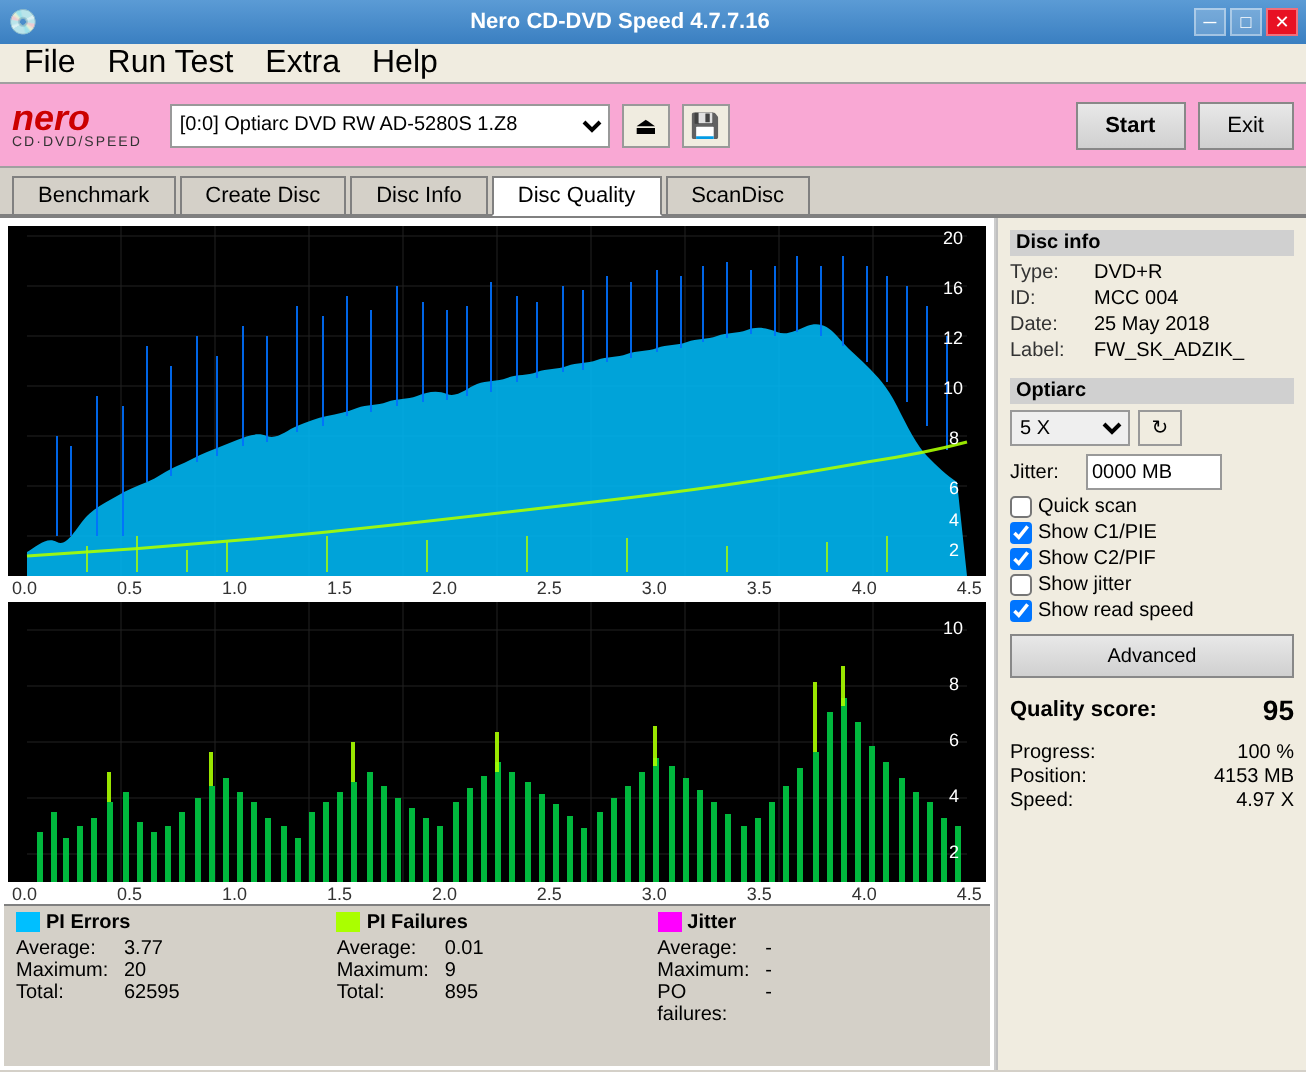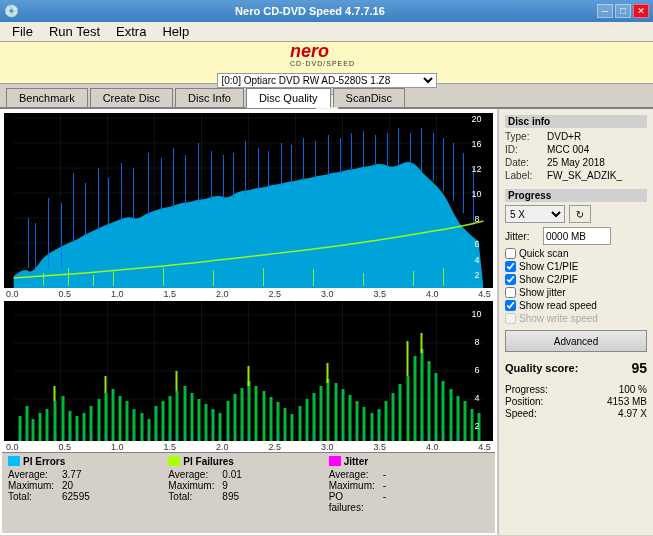--- a/index.html
+++ b/index.html
@@ -7,24 +7,24 @@
     
     
     .title-bar { background: linear-gradient(to bottom, #5b9bd5 0%, #3a7fc1 100%); color: white; height: 22px; display: flex; align-items: center; justify-content: space-between; padding: 0 4px; }
     .title-bar-text { font-size: 11px; font-weight: bold; flex: 1; text-align: center; }
     .title-bar-buttons { display: flex; gap: 2px; }
     .title-btn { width: 16px; height: 14px; font-size: 9px; display: flex; align-items: center; justify-content: center; cursor: pointer; border: 1px solid rgba(255,255,255,0.4); background: rgba(255,255,255,0.2); color: white; }
     .title-btn.close { background: #e81123; }
     
     
     .menu-bar { background: #f0ece0; height: 20px; display: flex; align-items: center; padding: 0 4px; border-bottom: 1px solid #a0a0a0; }
-    .menu-item { padding: 2px 8px; font-size: 13px; cursor: pointer; }
-    
-    
-    .toolbar { background: #fef9c3; height: 42px; display: flex; align-items: center; padding: 0 6px; gap: 6px; border-bottom: 1px solid #a0a0a0; flex-direction: column; }
+    .menu-item { padding: 2px 8px; font-size: 16px; cursor: pointer; }
+    
+    
+    .toolbar { background: #f9a8d4; height: 42px; display: flex; align-items: center; padding: 0 6px; gap: 6px; border-bottom: 1px solid #a0a0a0; }
     .logo-area { display: flex; flex-direction: column; align-items: flex-start; margin-right: 8px; }
     .logo-nero { font-size: 18px; font-weight: bold; color: #cc0000; line-height: 1; font-style: italic; }
     .logo-sub { font-size: 7px; color: #333; letter-spacing: 1px; }
     .drive-select { height: 22px; font-size: 10px; min-width: 220px; border: 1px solid #999; background: white; }
     .toolbar-icon-btn { width: 24px; height: 22px; border: 1px solid #999; background: #f0ece0; cursor: pointer; display: flex; align-items: center; justify-content: center; font-size: 12px; }
     .start-btn { height: 24px; padding: 0 14px; background: linear-gradient(to bottom, #e8e8e8, #d0d0d0); border: 1px solid #888; cursor: pointer; font-size: 11px; font-weight: bold; }
     .close-btn { height: 24px; padding: 0 14px; background: linear-gradient(to bottom, #e8e8e8, #d0d0d0); border: 1px solid #888; cursor: pointer; font-size: 11px; }
     
     
     .tab-bar { background: #d4d0c8; display: flex; padding: 4px 6px 0; gap: 2px; border-bottom: 2px solid #808080; }
@@ -411,21 +411,21 @@
         <span class="info-label">Date:</span>
         <span class="info-value">25 May 2018</span>
       </div>
       <div class="info-row">
         <span class="info-label">Label:</span>
         <span class="info-value">FW_SK_ADZIK_</span>
       </div>
     </div>
 
     <div class="panel-section">
-      <div class="panel-title">Progress</div>
+      <div class="panel-title">Optiarc</div>
       <div class="settings-row">
         <select class="speed-select">
           <option>5 X</option>
         </select>
         <button style="height:18px;width:22px;font-size:10px;border:1px solid #999;background:#f0ece0;cursor:pointer;">↻</button>
       </div>
       <div style="display:flex;align-items:center;margin-bottom:3px;">
         <span style="width:38px;font-size:10px;">Jitter:</span>
         <input type="text" class="field-input" value="0000 MB" style="height: 18px; font-size: 10px; width: 68px; border: 1px solid rgb(153, 153, 153); padding: 0px 2px;">
       </div>
@@ -442,24 +442,20 @@
         <span>Show C2/PIF</span>
       </div>
       <div class="checkbox-row">
         <input type="checkbox" style="">
         <span>Show jitter</span>
       </div>
       <div class="checkbox-row">
         <input type="checkbox" checked="" style="">
         <span>Show read speed</span>
       </div>
-      <div class="checkbox-row">
-        <input type="checkbox" disabled="" style="">
-        <span style="color:#aaa;">Show write speed</span>
-      </div>
       <button class="advanced-btn">Advanced</button>
     </div>
 
     <div class="quality-score-row">
       <span>Quality score:</span>
       <span class="score-value">95</span>
     </div>
 
     <div style="margin-top:8px;font-size:10px;">
       <div class="progress-row">

